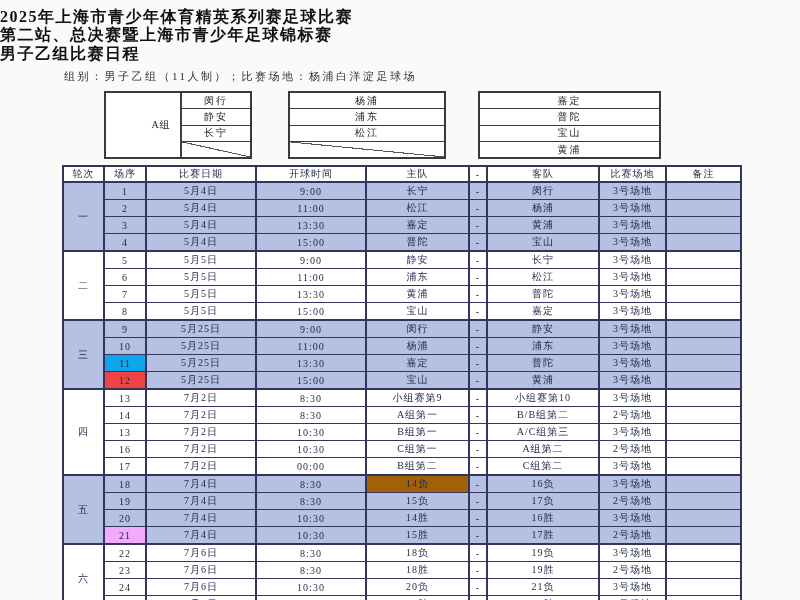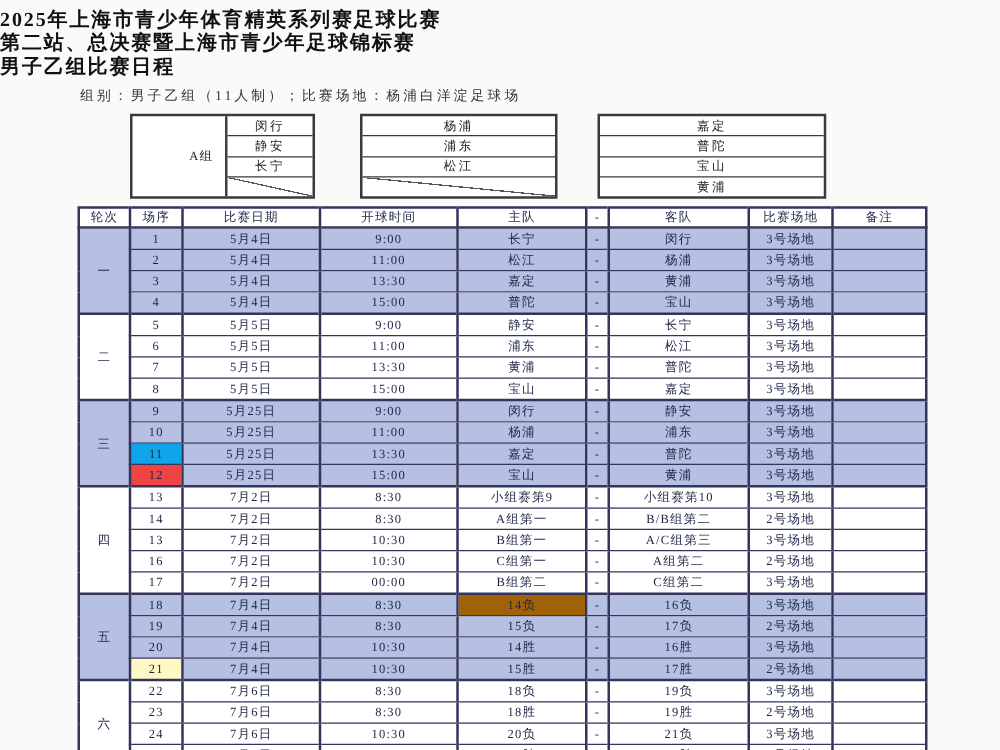--- a/index.html
+++ b/index.html
@@ -335,21 +335,21 @@
           <td style="background: rgb(181, 192, 226);">20</td>
           <td style="background: rgb(181, 192, 226);">7月4日</td>
           <td style="background: rgb(181, 192, 226);">10:30</td>
           <td style="background: rgb(181, 192, 226);">14胜</td>
           <td style="background: rgb(181, 192, 226);">-</td>
           <td style="background: rgb(181, 192, 226);">16胜</td>
           <td style="background: rgb(181, 192, 226);">3号场地</td>
           <td style="background: rgb(181, 192, 226);"></td>
         </tr>
         <tr>
-          <td style="background: #fef9c3;">21</td>
+          <td style="background: #f0abfc;">21</td>
           <td style="background: rgb(181, 192, 226);">7月4日</td>
           <td style="background: rgb(181, 192, 226);">10:30</td>
           <td style="background: rgb(181, 192, 226);">15胜</td>
           <td style="background: rgb(181, 192, 226);">-</td>
           <td style="background: rgb(181, 192, 226);">17胜</td>
           <td style="background: rgb(181, 192, 226);">2号场地</td>
           <td style="background: rgb(181, 192, 226);"></td>
         </tr>
         <tr class="gf">
           <td rowspan="4" class="rcell">六</td>

